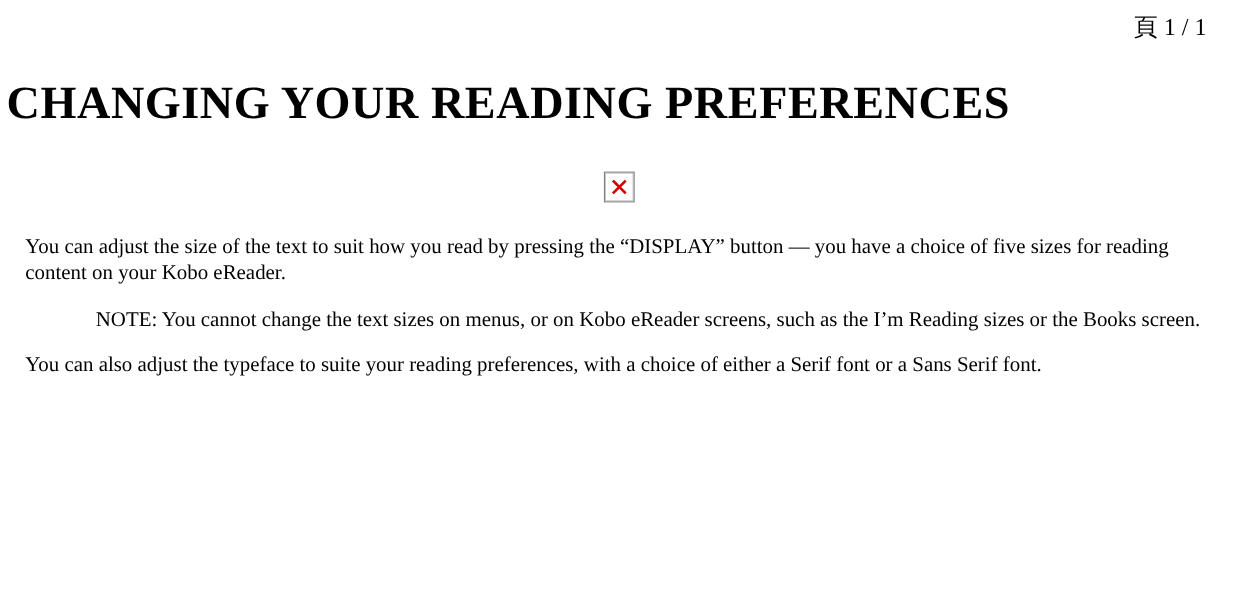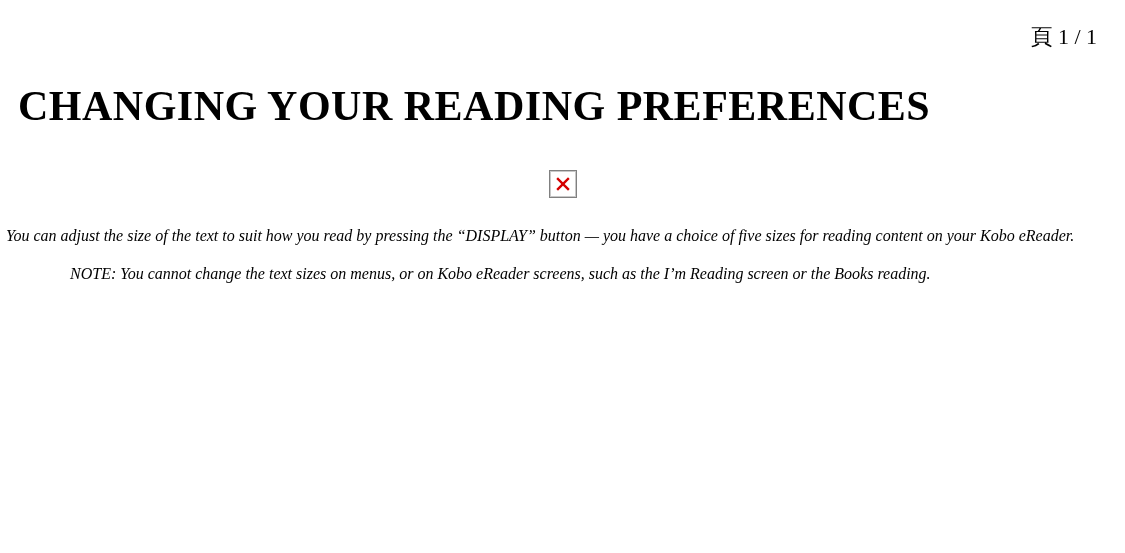--- a/index.html
+++ b/index.html
@@ -21,21 +21,21 @@
   }
   .page-number {
     position: absolute;
     top: 10px;
     right: 28px;
     font-size: 22px;
   }
   h1.title {
     font-size: 42px;
     font-weight: bold;
-    margin: 12px;
+    margin: 0;
     padding-top: 70px;
     padding-bottom: 28px;
     letter-spacing: 0.5px;
   }
   .broken-image-wrap {
     text-align: center;
     margin: 10px 0 24px 0;
   }
   .broken-image {
     display: inline-block;
@@ -46,24 +46,23 @@
     background: #ffffff;
     box-shadow: inset 0 0 0 1px #c8c8c8;
   }
   .broken-image svg {
     position: absolute;
     top: 50%;
     left: 50%;
     transform: translate(-50%, -50%);
   }
   p.body {
-    font-size: 16px;
+    font-size: 19px;
     line-height: 1.25;
-    margin: 0 0 18px 0;
-    font-style: italic;
+    margin: 0 0 18px 17px;
   }
   p.indented {
     padding-left: 64px;
     padding-right: 24px;
   }
 </style>
 </head>
 <body>
 
 <div class="page">
@@ -77,17 +76,18 @@
       <svg width="14" height="14" viewBox="0 0 14 14">
         <line x1="2" y1="2" x2="12" y2="12" stroke="#d40000" stroke-width="2.4" stroke-linecap="square"></line>
         <line x1="12" y1="2" x2="2" y2="12" stroke="#d40000" stroke-width="2.4" stroke-linecap="square"></line>
       </svg>
     </span>
   </div>
 
   <p class="body">You can adjust the size of the text to suit how you read by pressing the “DISPLAY” button — you have a choice of five sizes for reading content on your Kobo eReader.</p>
 
 
-  <p class="body indented">NOTE: You cannot change the text sizes on menus, or on Kobo eReader screens, such as the I’m Reading screen or the Books reading.</p>
+  <p class="body indented">NOTE: You cannot change the text sizes on menus, or on Kobo eReader screens, such as the I’m Reading sizes or the Books screen.</p>
 
+  <p class="body">You can also adjust the typeface to suite your reading preferences, with a choice of either a Serif font or a Sans Serif font.</p>
 
 
 </div>
 
 </body></html>

